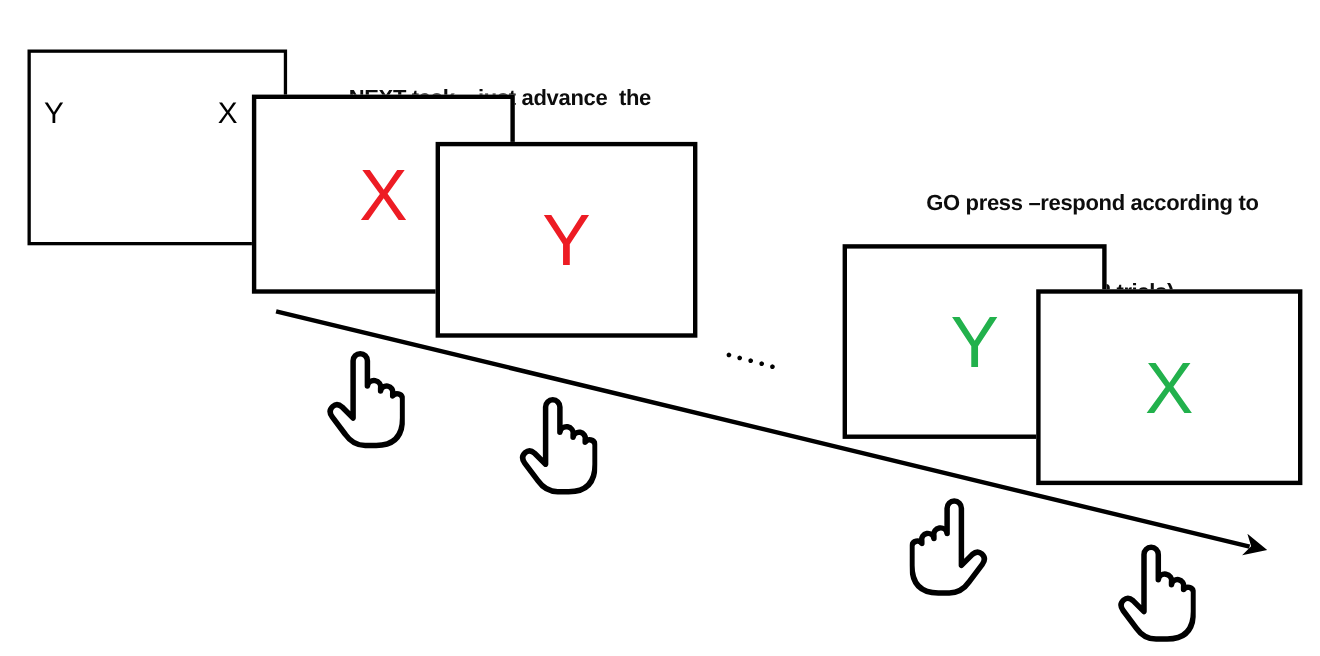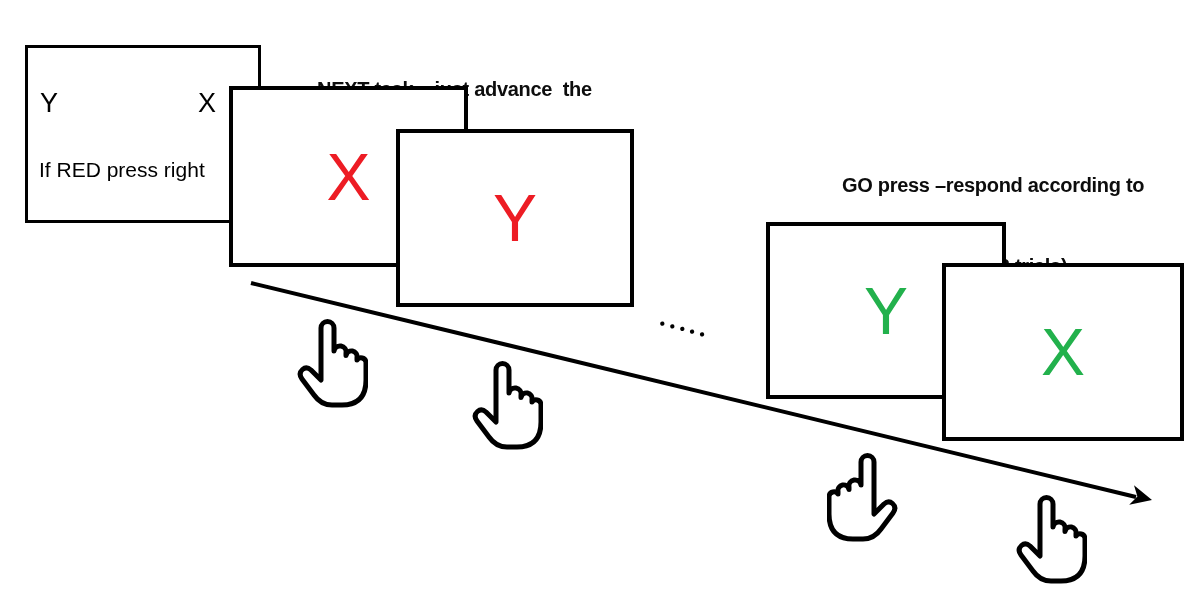--- a/index.html
+++ b/index.html
@@ -55,21 +55,20 @@
   </div>
 
   <div class="label label-go">
     <div>GO press –respond according to</div>
     <div>the instructions (2 trials)</div>
   </div>
 
   <div class="card card-instruction">
     <span class="opt opt-left">Y</span>
     <span class="opt opt-right">X</span>
-    <span class="rule">If RED press right</span>
   </div>
 
   <div class="card stim card-next1">
     <span class="letter" style="color: rgb(237, 28, 36);">X</span>
   </div>
   <div class="card stim card-next2">
     <span class="letter" style="color: rgb(237, 28, 36);">Y</span>
   </div>
 
   <div class="ellipsis">•••••</div>

